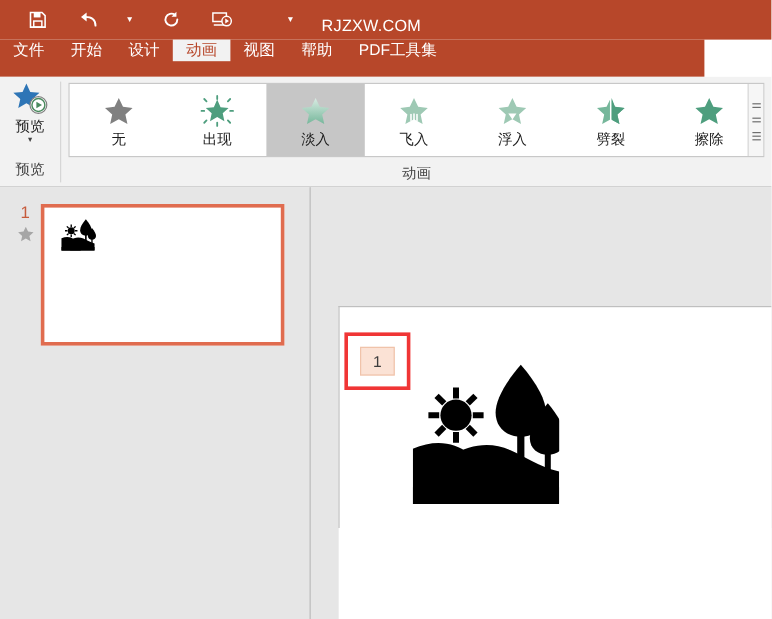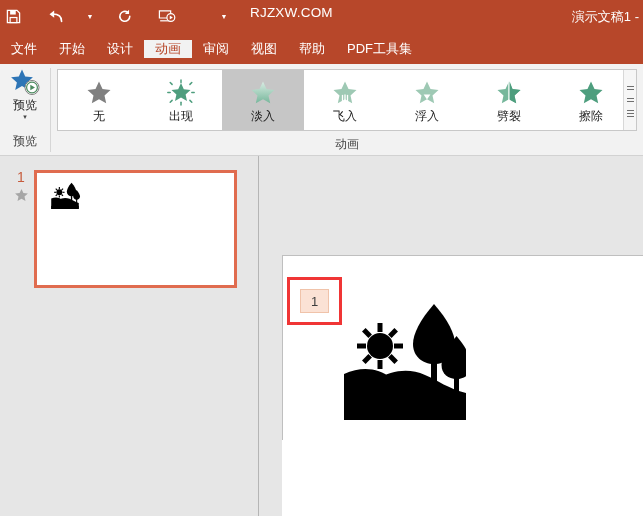--- a/index.html
+++ b/index.html
@@ -10,21 +10,21 @@
     background: #ffffff;
   }
   #app { position: relative; width: 643px; height: 516px; }
 
   
   .titlebar {
     position: absolute; left: 0; top: 0; width: 643px; height: 33px;
     background: #b7472a;
     display: flex; align-items: center;
   }
-  .qat { display: flex; align-items: flex-start; gap: 16px; }
+  .qat { display: flex; align-items: flex-end; gap: 16px; padding-left: 18px; }
   .qat-btn {
     width: 26px; height: 24px;
     display: flex; align-items: center; justify-content: center;
     color: #ffffff;
   }
   .qat-caret {
     width: 12px; height: 24px;
     display: flex; align-items: center; justify-content: center;
     color: #ffffff; font-size: 7px; line-height: 1;
   }
@@ -34,23 +34,23 @@
     margin-left: 4px; white-space: nowrap;
   }
   .doc-title {
     position: absolute; right: 4px; top: 0; height: 33px;
     display: flex; align-items: center;
     color: #ffffff; font-size: 13px; white-space: nowrap;
   }
 
   
   .tabbar {
-    position: absolute; left: 0; top: 33px; width: 643px; height: 31px;
+    position: absolute; left: 0; top: 33px; width: 587px; height: 31px;
     background: #b7472a;
-    display: flex; align-items: center;
+    display: flex; align-items: flex-start;
   }
   .tab {
     display: flex; align-items: center; justify-content: center;
     color: #ffffff; font-size: 13px; white-space: nowrap;
     padding: 0 11px; cursor: default;
   }
   .tab.active {
     background: #f2f2f2; color: #b7472a;
   }
 
@@ -197,29 +197,27 @@
           <circle cx="13.6" cy="9.1" r="4.2" fill="#b7472a" stroke="#ffffff" stroke-width="1.3"></circle>
           <path d="M12.4 6.9l3.3 2.2-3.3 2.2z" fill="#ffffff"></path>
         </svg>
       </div>
 
       <div class="qat-sep"></div>
       <div class="qat-caret">▼</div>
       <div class="brand-text">RJZXW.COM</div>
     </div>
 
-    <div class="doc-title">演示文稿1  -</div>
   </div>
 
   <div class="tabbar">
     <div class="tab">文件</div>
     <div class="tab">开始</div>
     <div class="tab">设计</div>
     <div class="tab active">动画</div>
-    <div class="tab">审阅</div>
     <div class="tab">视图</div>
     <div class="tab">帮助</div>
     <div class="tab">PDF工具集</div>
   </div>
 
   <div class="ribbon">
     <div class="ribbon-inner">
 
       <div class="grp-preview">
         <div class="preview-btn">

